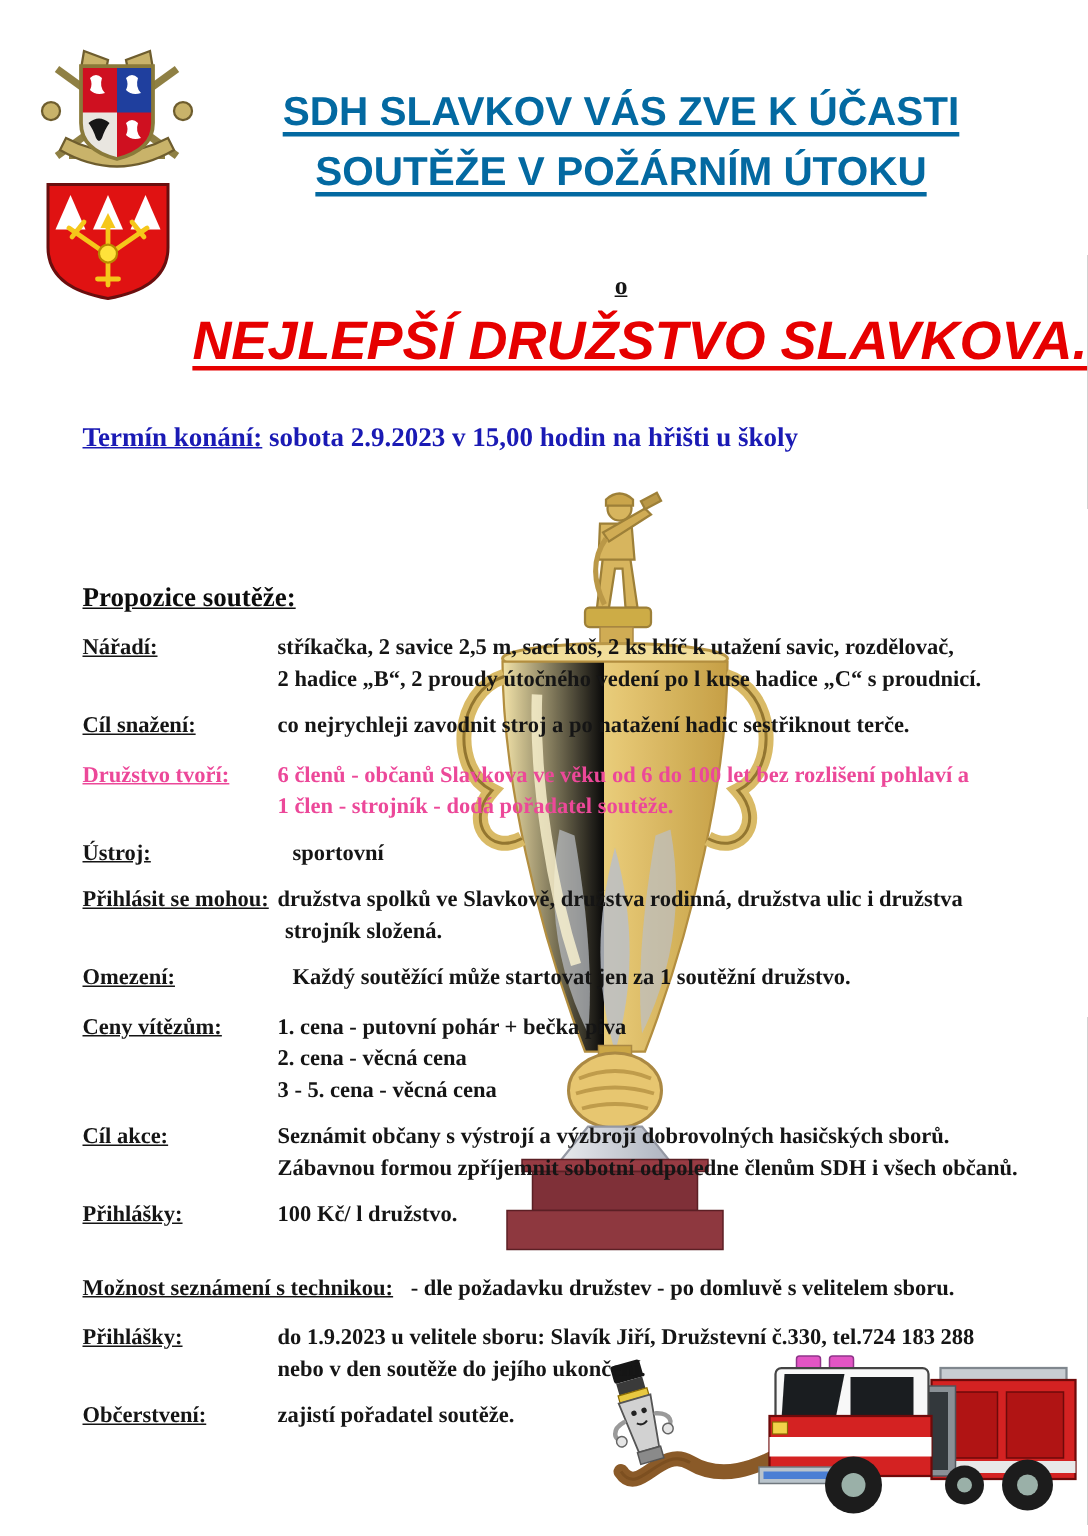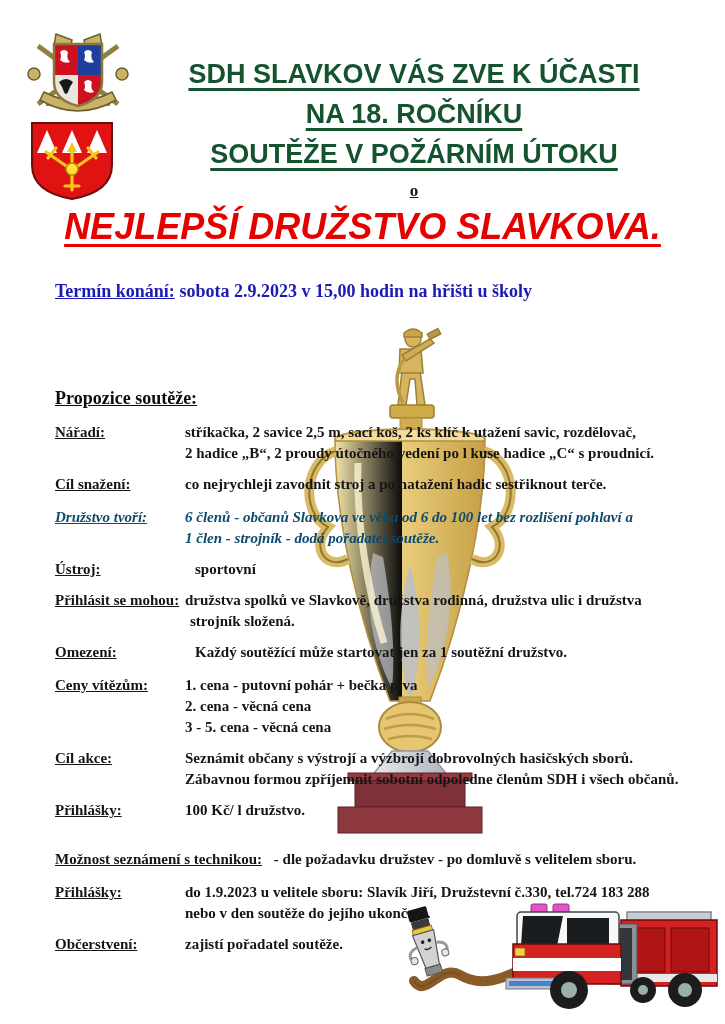--- a/index.html
+++ b/index.html
@@ -7,46 +7,46 @@
   #page {
     position:relative; width:725px; height:1024px; margin:0 auto;
     background:#ffffff; overflow:hidden; color:#151515;
   }
   .abs { position:absolute; }
   .z2 { z-index:2; }
   
   #title-block {
     left:128px; top:54px; width:572px; text-align:center;
     font-family:"Liberation Sans", sans-serif; font-weight:bold;
-    font-size:27px; line-height:40px; letter-spacing:0px; color:#14532d;
+    font-size:27px; line-height:40px; letter-spacing:0px; color:#0369a1;
   }
   #title-block span { text-decoration:underline; text-decoration-thickness:2.5px; text-underline-offset:5px; }
   #connector-o {
     left:128px; top:181px; width:572px; text-align:center;
     font-weight:bold; font-size:17px;
   }
   #connector-o span { text-decoration:underline; }
   #main-title {
-    left:0; top:206px; width:725px; text-align:center;
+    left:0; top:206px; width:725px; text-align:right;
     font-family:"Liberation Sans", sans-serif; font-style:italic; font-weight:bold;
     font-size:36px;
   }
   #main-title span { text-decoration:underline; text-decoration-thickness:3px; text-underline-offset:5px; }
   #termin-line { left:55px; top:281px; width:640px; font-weight:bold; font-size:18px; }
   #termin-line .lbl { text-decoration:underline; }
   
   #propozice-heading { left:55px; top:388px; font-weight:bold; font-size:18px; text-decoration:underline; color:#0d0d0d; }
   #prop-list { left:55px; top:422px; width:648px; font-weight:bold; font-size:15px; line-height:21px; color:#151515; }
   .prop-item { display:flex; margin-bottom:10px; }
   .prop-label { flex:0 0 130px; text-decoration:underline; white-space:nowrap; }
   .prop-value { flex:1; }
   .prop-item.inline { display:block; }
   .prop-item.inline .prop-label { display:inline; margin-right:8px; }
   .prop-item.inline .prop-value { display:inline; }
-  .prop-item.blue, .prop-item.blue .prop-label { color:#0c4a6e;font-style:italic; }
+  .prop-item.blue, .prop-item.blue .prop-label { color:#ec4899; }
   .mb-lg { margin-bottom:28px; }
   .mb-md { margin-bottom:12px; }
   
   #trophy { left:298px; top:313px; z-index:0; opacity:0.96; }
   #fire-truck { left:503px; top:898px; z-index:1; }
   #hose-nozzle { left:398px; top:905px; z-index:1; }
   #emblem-fire { left:26px; top:30px; z-index:2; }
   #emblem-town { left:26px; top:118px; z-index:2; }
 </style>
 </head>
@@ -150,21 +150,20 @@
       <line x1="22" y1="40" x2="30" y2="30"></line>
         <line x1="70" y1="40" x2="62" y2="30"></line>
       <line x1="39" y1="68" x2="53" y2="68"></line>
     </g>
     <path d="M46 24 L41 34 L51 34 Z" fill="#f5c71a"></path>
     <circle cx="46" cy="51" r="6" fill="#ffe23a" stroke="#b88a00" stroke-width="1.5"></circle>
   </svg>
 
   <div id="title-block" class="abs z2">
     <div><span>SDH SLAVKOV VÁS ZVE K ÚČASTI</span></div>
-    <div><span>NA 18. ROČNÍKU</span></div>
     <div><span>SOUTĚŽE V POŽÁRNÍM ÚTOKU</span></div>
   </div>
   <div id="connector-o" class="abs z2"><span>o</span></div>
   <div id="main-title" class="abs z2" style="color:#e60000"><span>NEJLEPŠÍ DRUŽSTVO SLAVKOVA.</span></div>
 
   <div id="termin-line" class="abs z2" style="color:#1a1ab4">
     <span class="lbl">Termín konání:</span>
     <span>sobota 2.9.2023  v 15,00 hodin na hřišti u školy</span>
   </div>
 

